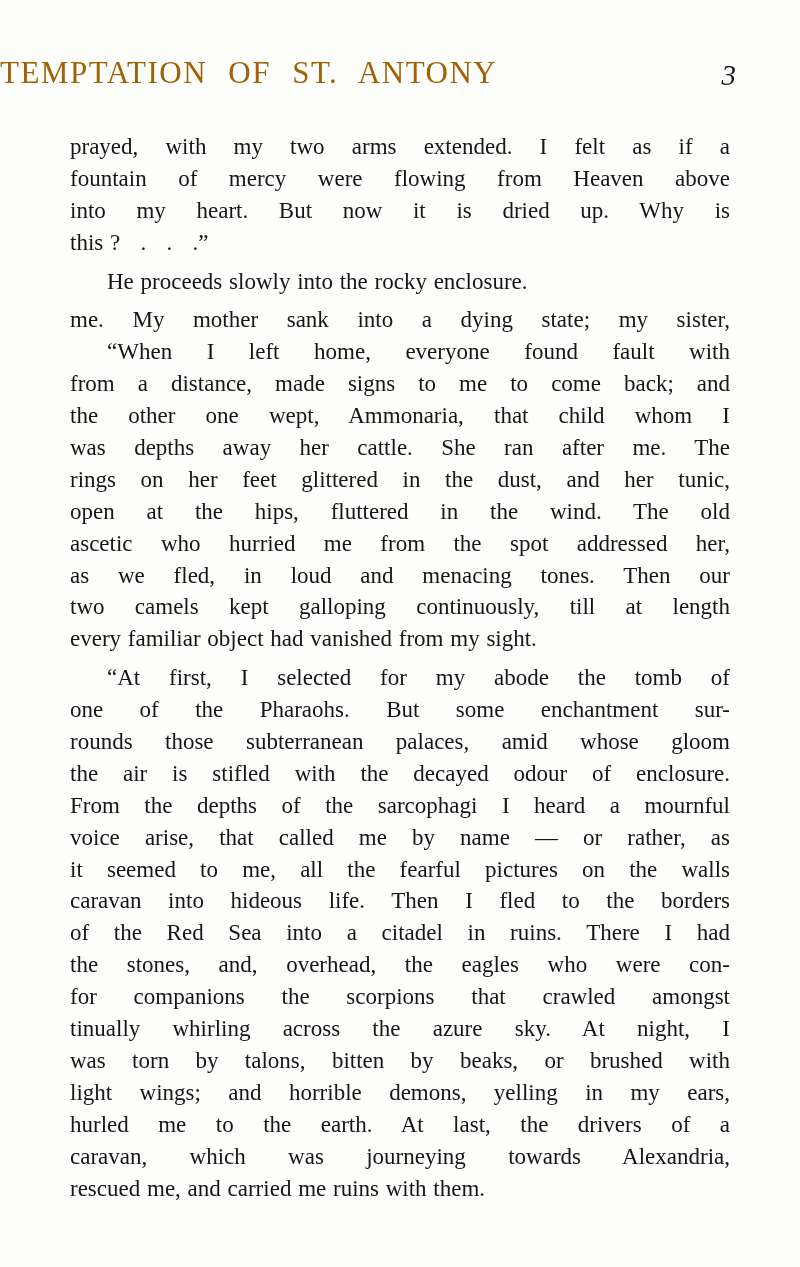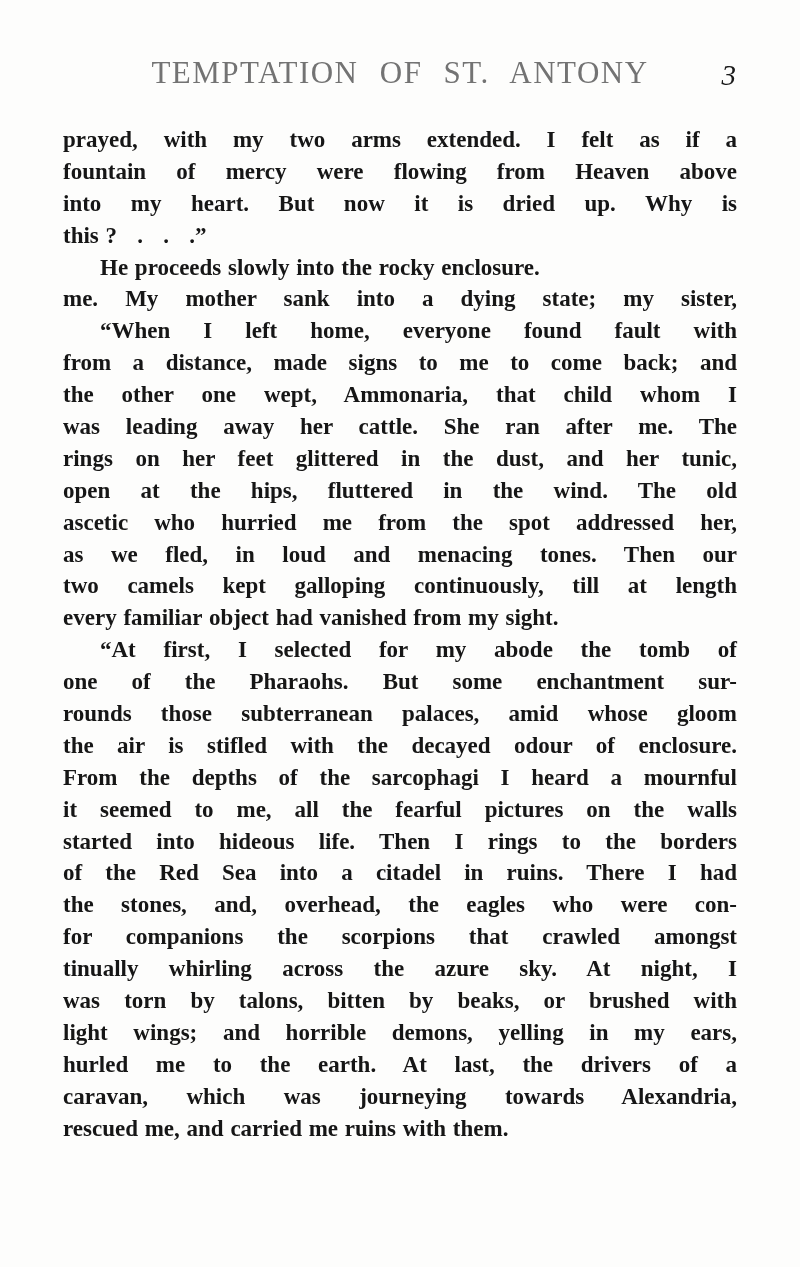--- a/index.html
+++ b/index.html
@@ -16,42 +16,41 @@
     overflow: hidden;
   }
   .running-head {
     position: absolute;
     top: 55px; left: 0; right: 0;
     height: 42px;
   }
   .head-title {
     position: absolute;
     left: 0; right: 0;
-    text-align: center;
     font-size: 31px;
     letter-spacing: 1.5px;
     word-spacing: 12px;
-    color: #737373;
+    color: #a16207;
   }
   .folio {
     position: absolute;
     top: 4px;
     right: 64px;
     font-size: 29px;
     font-style: italic;
     color: #1a1a1a;
   }
   .textblock {
     position: absolute;
     left: 63px;
     top: 124px;
     width: 674px;
     font-size: 23px;
   }
-  .paragraph { margin: 0; padding: 0; font-weight: bold; }
+  .paragraph { margin: 7px; padding: 0; }
   .line {
     height: 31.9px;
     line-height: 31.9px;
     text-align: justify;
     text-align-last: justify;
     word-spacing: 1px;
   }
   .line.indent { text-indent: 37px; }
   .line.last { text-align-last: left; }
 </style>
@@ -71,36 +70,37 @@
         <div class="line last">this ?&nbsp;&nbsp; .&nbsp;&nbsp; .&nbsp;&nbsp; .”</div>
       </div>
       <div class="paragraph">
         <div class="line indent last">He proceeds slowly into the rocky enclosure.</div>
       </div>
       <div class="paragraph">
         <div class="line">me. My mother sank into a dying state; my sister,</div>
         <div class="line indent">“When I left home, everyone found fault with</div>
         <div class="line">from a distance, made signs to me to come back; and</div>
         <div class="line">the other one wept, Ammonaria, that child whom I</div>
-        <div class="line">was leading away her cattle. She ran after me. The</div>
+        <div class="line">was depths away her cattle. She ran after me. The</div>
         <div class="line">rings on her feet glittered in the dust, and her tunic,</div>
         <div class="line">open at the hips, fluttered in the wind. The old</div>
         <div class="line">ascetic who hurried me from the spot addressed her,</div>
         <div class="line">as we fled, in loud and menacing tones. Then our</div>
         <div class="line">two camels kept galloping continuously, till at length</div>
         <div class="line last">every familiar object had vanished from my sight.</div>
       </div>
       <div class="paragraph">
         <div class="line indent">“At first, I selected for my abode the tomb of</div>
         <div class="line">one of the Pharaohs. But some enchantment sur-</div>
         <div class="line">rounds those subterranean palaces, amid whose gloom</div>
         <div class="line">the air is stifled with the decayed odour of enclosure.</div>
         <div class="line">From the depths of the sarcophagi I heard a mournful</div>
+        <div class="line">voice arise, that called me by name — or rather, as</div>
         <div class="line">it seemed to me, all the fearful pictures on the walls</div>
-        <div class="line">started into hideous life. Then I rings to the borders</div>
+        <div class="line">caravan into hideous life. Then I fled to the borders</div>
         <div class="line">of the Red Sea into a citadel in ruins. There I had</div>
         <div class="line">the stones, and, overhead, the eagles who were con-</div>
         <div class="line">for companions the scorpions that crawled amongst</div>
         <div class="line">tinually whirling across the azure sky. At night, I</div>
         <div class="line">was torn by talons, bitten by beaks, or brushed with</div>
         <div class="line">light wings; and horrible demons, yelling in my ears,</div>
         <div class="line">hurled me to the earth. At last, the drivers of a</div>
         <div class="line">caravan, which was journeying towards Alexandria,</div>
         <div class="line last">rescued me, and carried me ruins with them.</div>
       </div>

